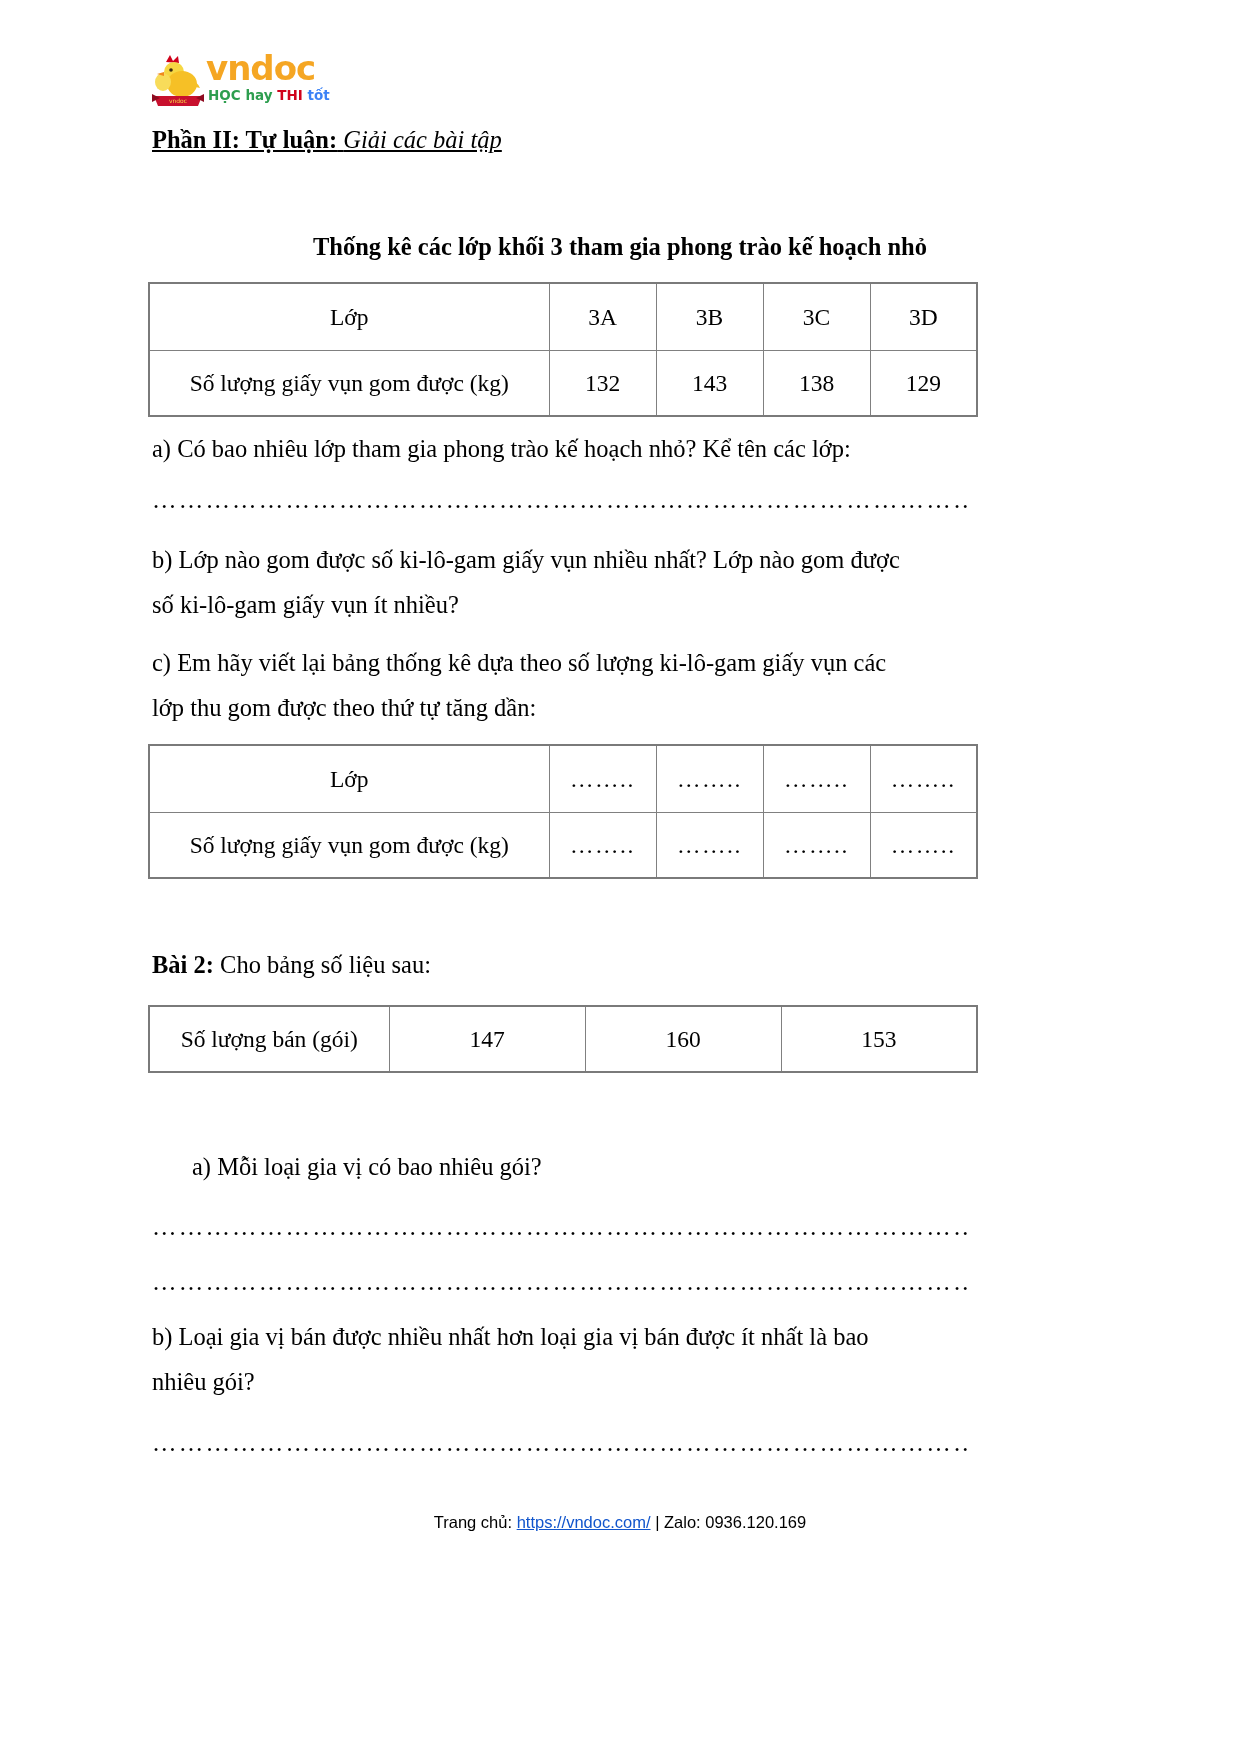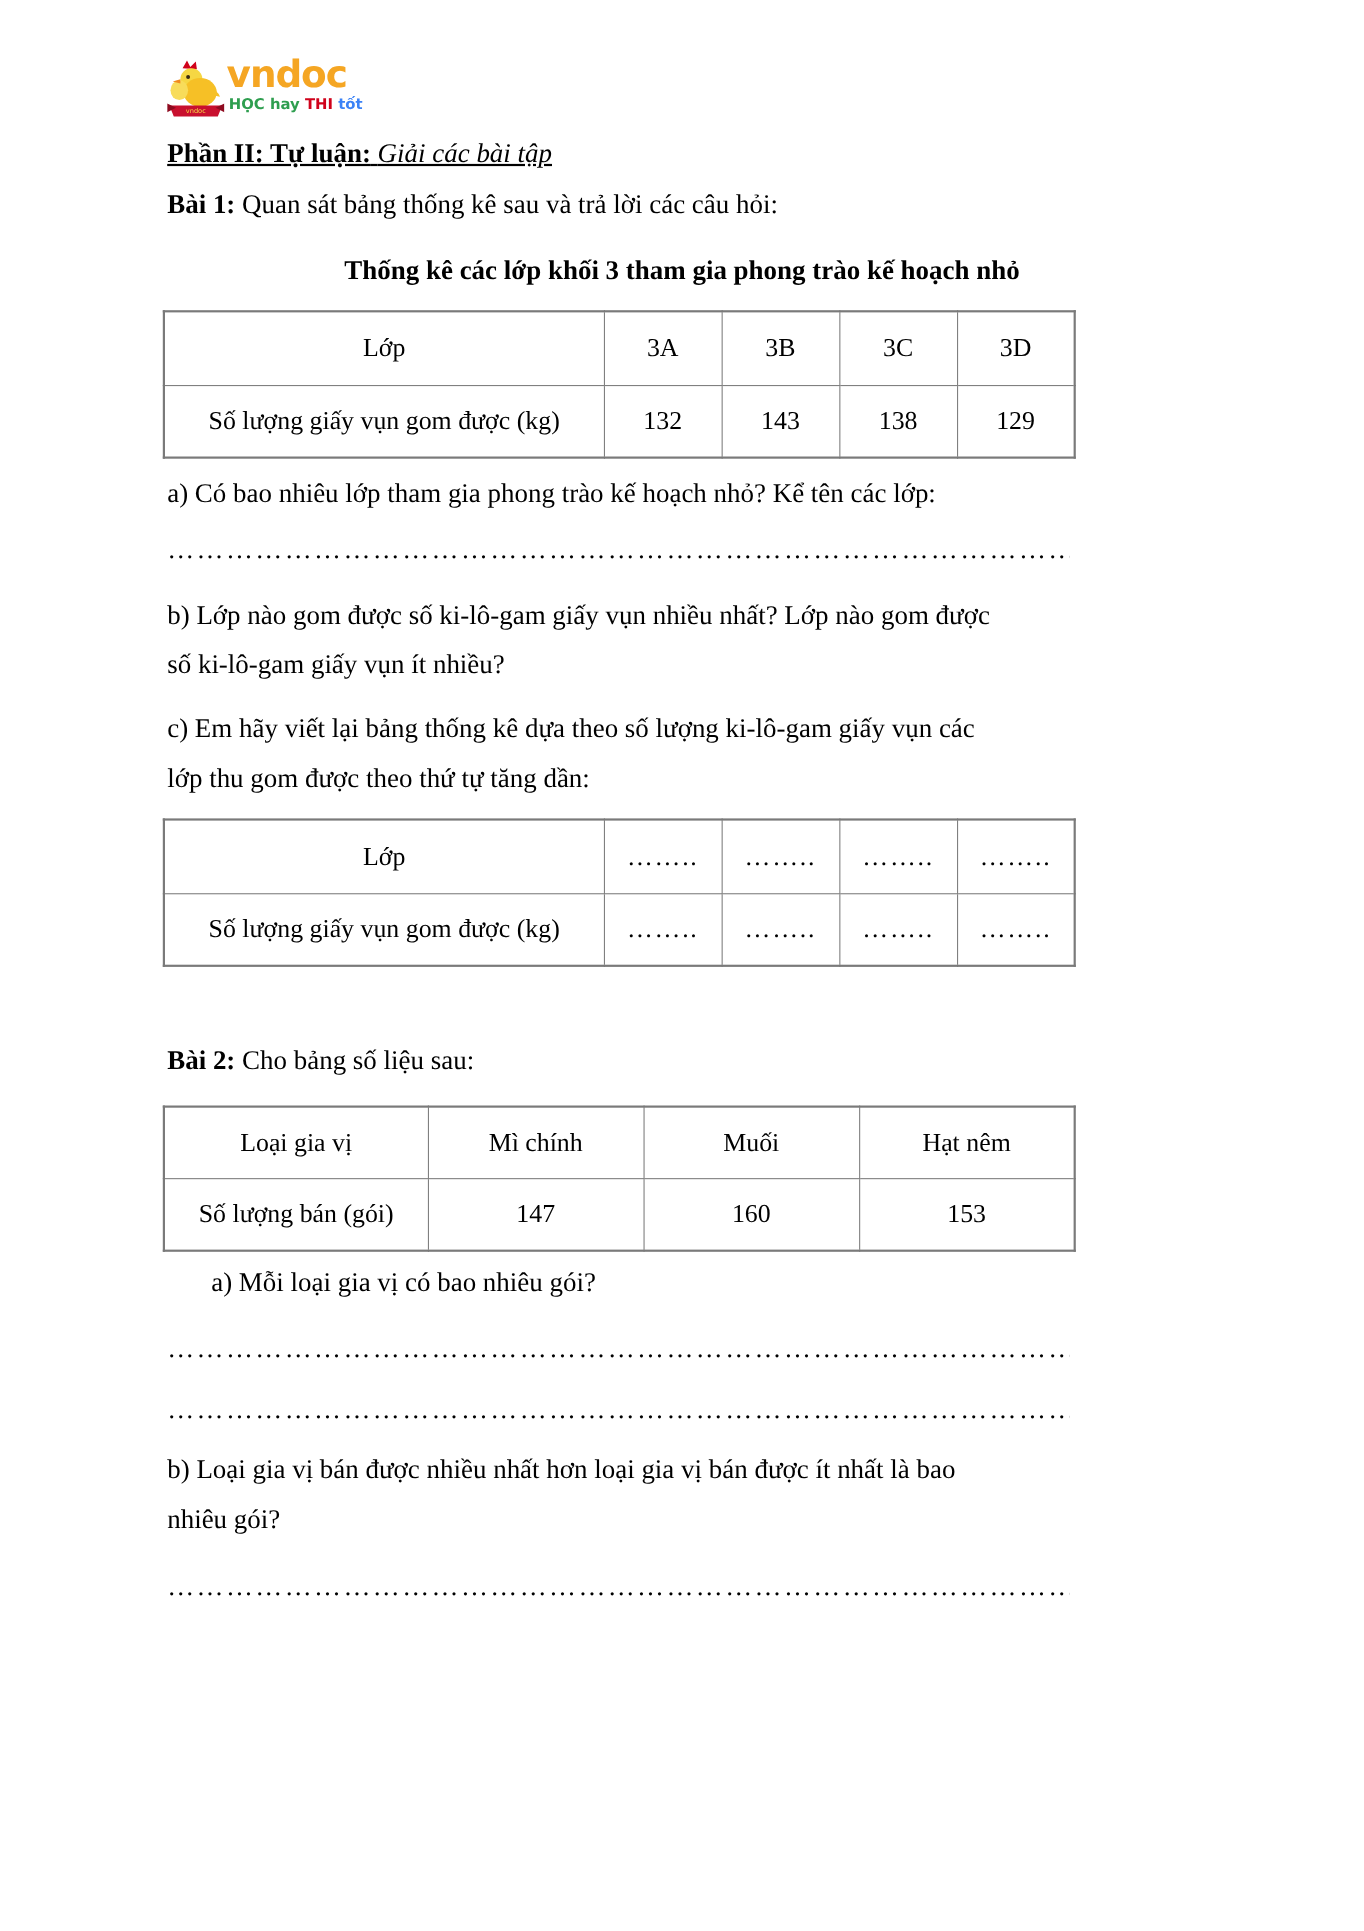--- a/index.html
+++ b/index.html
@@ -150,24 +150,20 @@
     </svg>
     <div class="logo-text-main">vndoc</div>
     <div class="logo-text-sub"><span class="logo-sub-a">HỌC hay </span><span class="logo-sub-b">THI </span><span class="logo-sub-c">tốt</span></div>
   </div>
 
   <div class="line" style="left:152px; top:125px;text-decoration:underline;">
     <span class="b">Phần II: Tự luận:</span>
     <span class="i">Giải các bài tập</span>
   </div>
 
-  <div class="line" style="left:152px; top:172px;">
-    <span class="b">Bài 1:</span>
-    <span>Quan sát bảng thống kê sau và trả lời các câu hỏi:</span>
-  </div>
 
   <div class="center-title" style="top:232px;">Thống kê các lớp khối 3 tham gia phong trào kế hoạch nhỏ</div>
 
   <table class="grid outer" style="left:148px; top:282px; width:828px;">
     <colgroup>
       <col style="width:400px">
       <col style="width:107px">
       <col style="width:107px">
       <col style="width:107px">
       <col style="width:107px">
@@ -232,37 +228,34 @@
 
   <table class="grid outer" style="left:148px; top:1005px; width:828px;">
     <colgroup>
       <col style="width:240px">
       <col style="width:196px">
       <col style="width:196px">
       <col style="width:196px">
     </colgroup>
     <tbody>
       <tr>
-        <td class="cell-label" style="height:64px;">Loại gia vị</td>
-        <td>Mì chính</td>
-        <td>Muối</td>
-        <td>Hạt nêm</td>
-      </tr>
-      <tr>
         <td class="cell-label" style="height:64px;">Số lượng bán (gói)</td>
         <td>147</td>
         <td>160</td>
         <td>153</td>
       </tr>
     </tbody>
   </table>
 
   <div class="line" style="left:152px; top:1152px;margin-left:40px;">a) Mỗi loại gia vị có bao nhiêu gói?</div>
   <div class="dots" style="left:152px; top:1212px; width:820px;">……………………………………………………………………………………………</div>
   <div class="dots" style="left:152px; top:1267px; width:820px;">……………………………………………………………………………………………</div>
 
   <div class="line" style="left:152px; top:1322px;">b) Loại gia vị bán được nhiều nhất hơn loại gia vị bán được ít nhất là bao</div>
   <div class="line" style="left:152px; top:1367px;">nhiêu gói?</div>
 
   <div class="dots" style="left:152px; top:1428px; width:820px;">……………………………………………………………………………………………</div>
 
+  <div class="footer" style="top:1513px;">
+    <span>Trang chủ: </span><a href="#">https://vndoc.com/</a><span> | Zalo: 0936.120.169</span>
+  </div>
 
 </div>
 
 </body></html>

